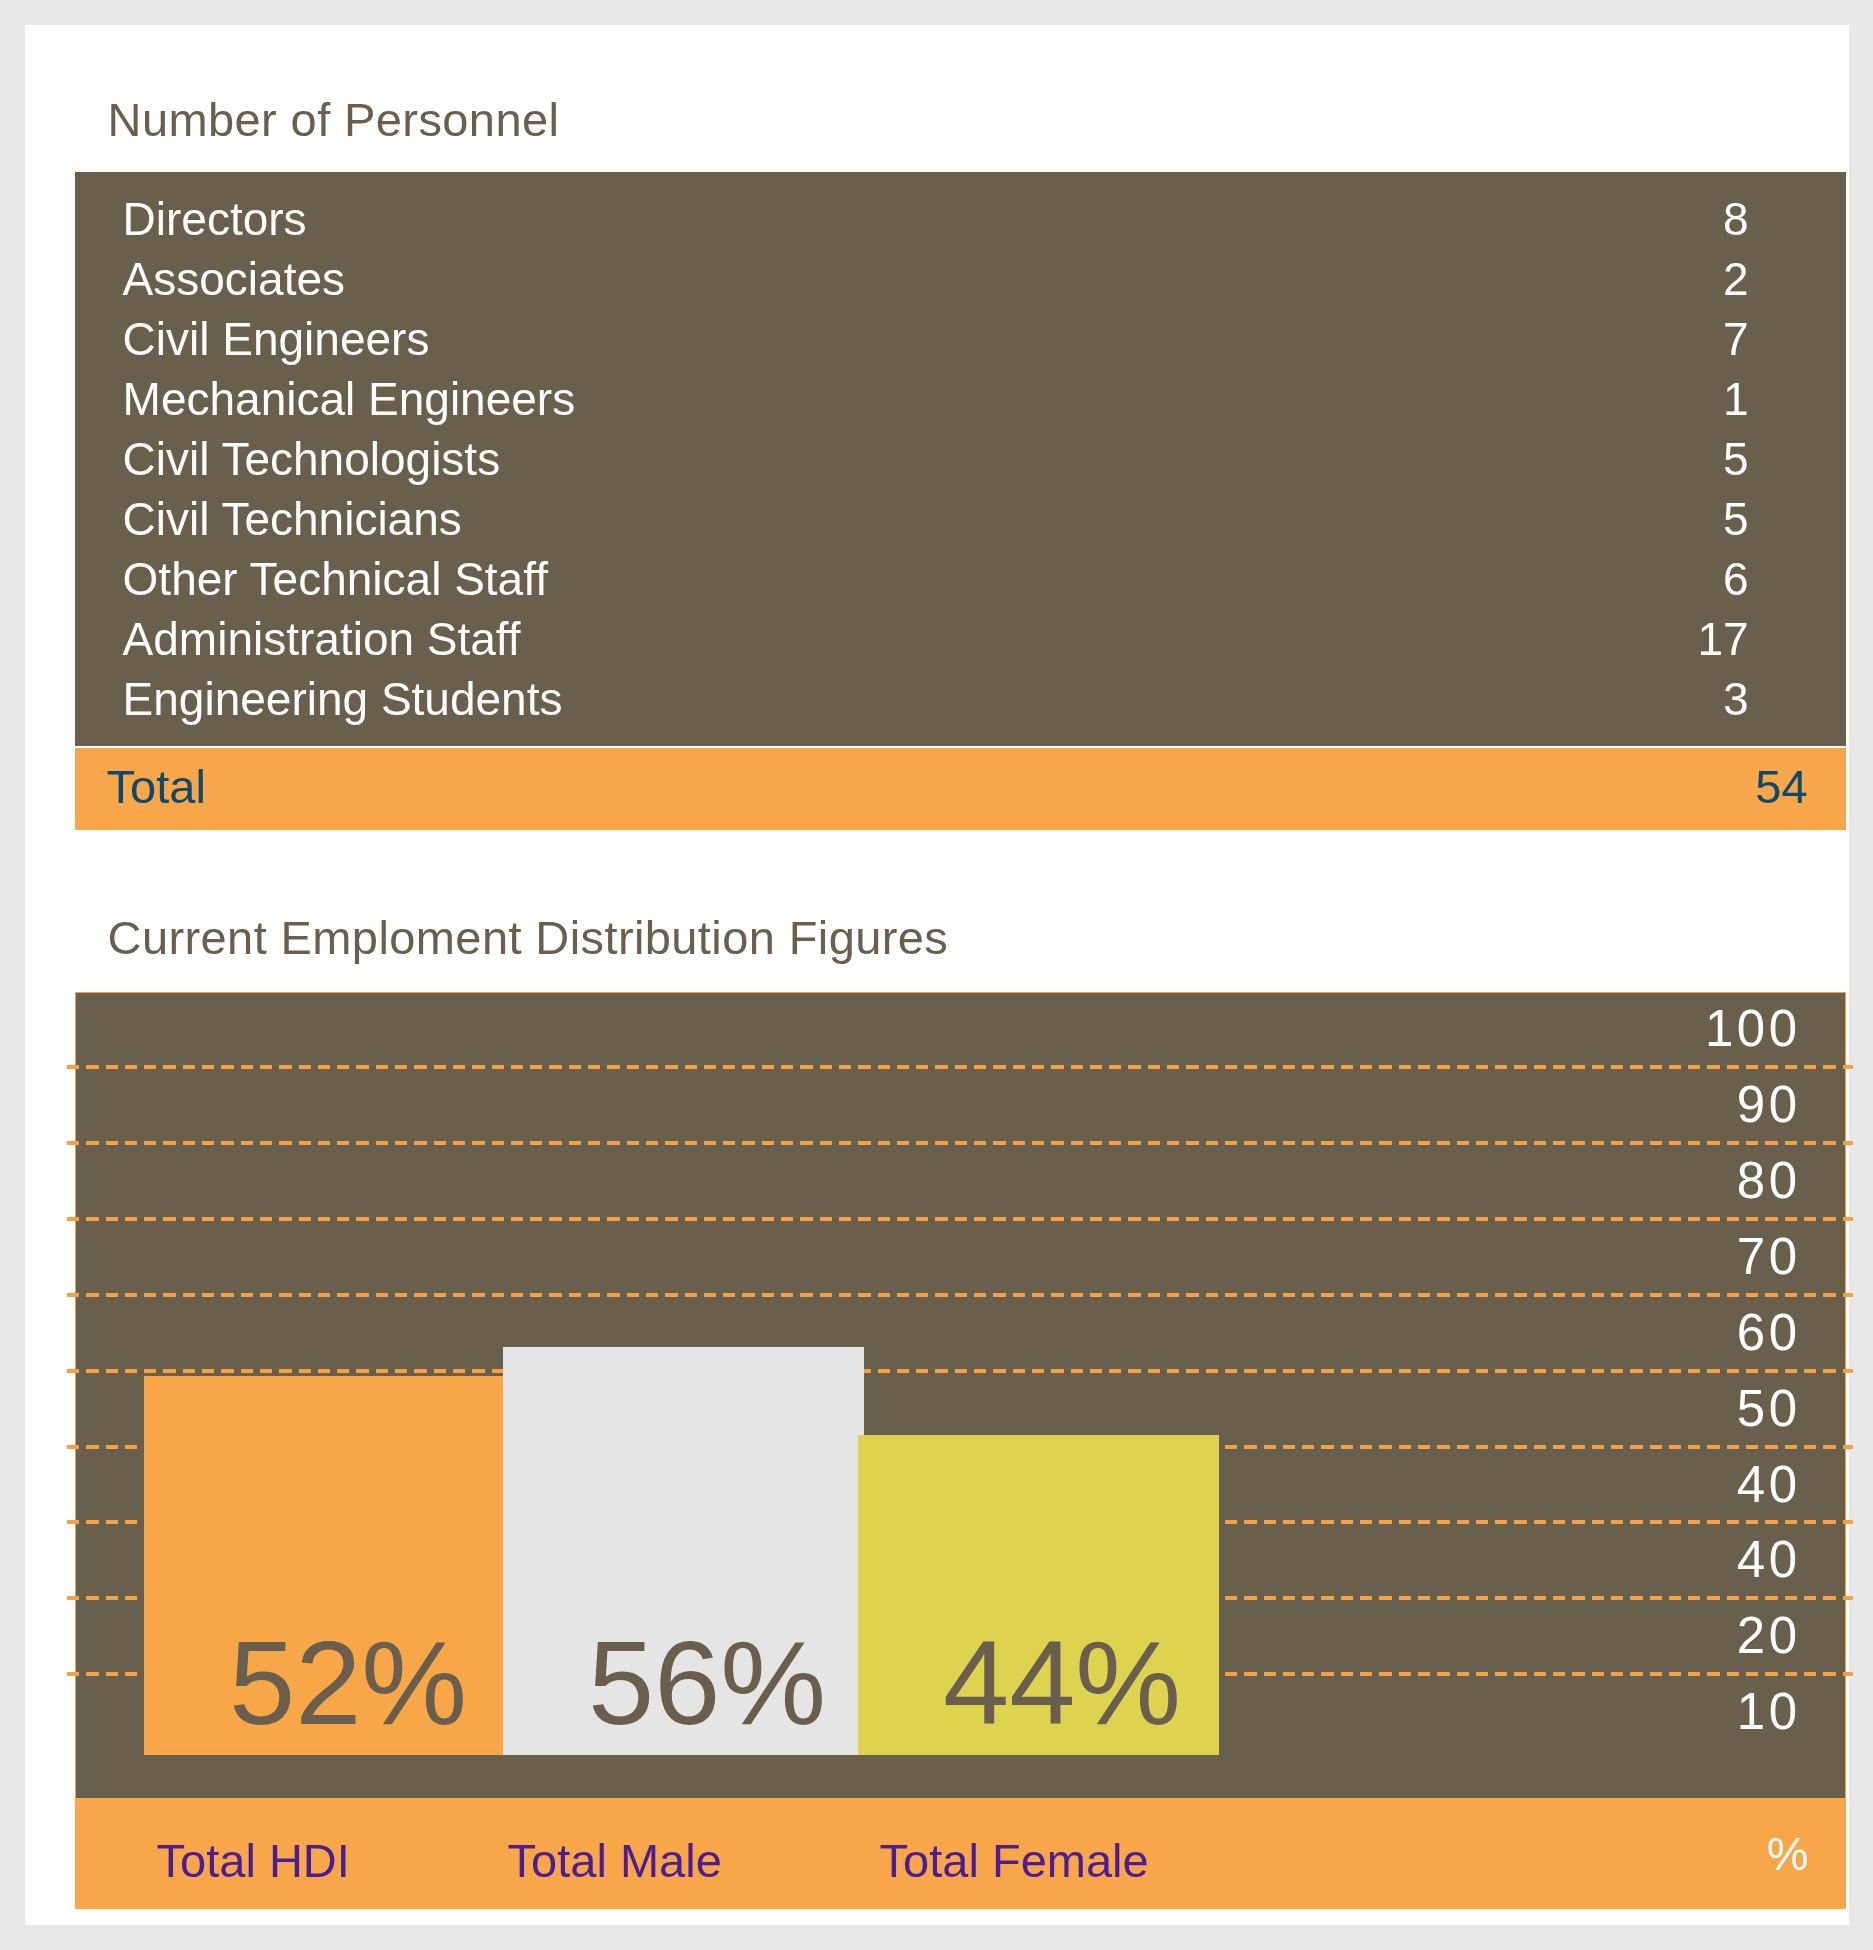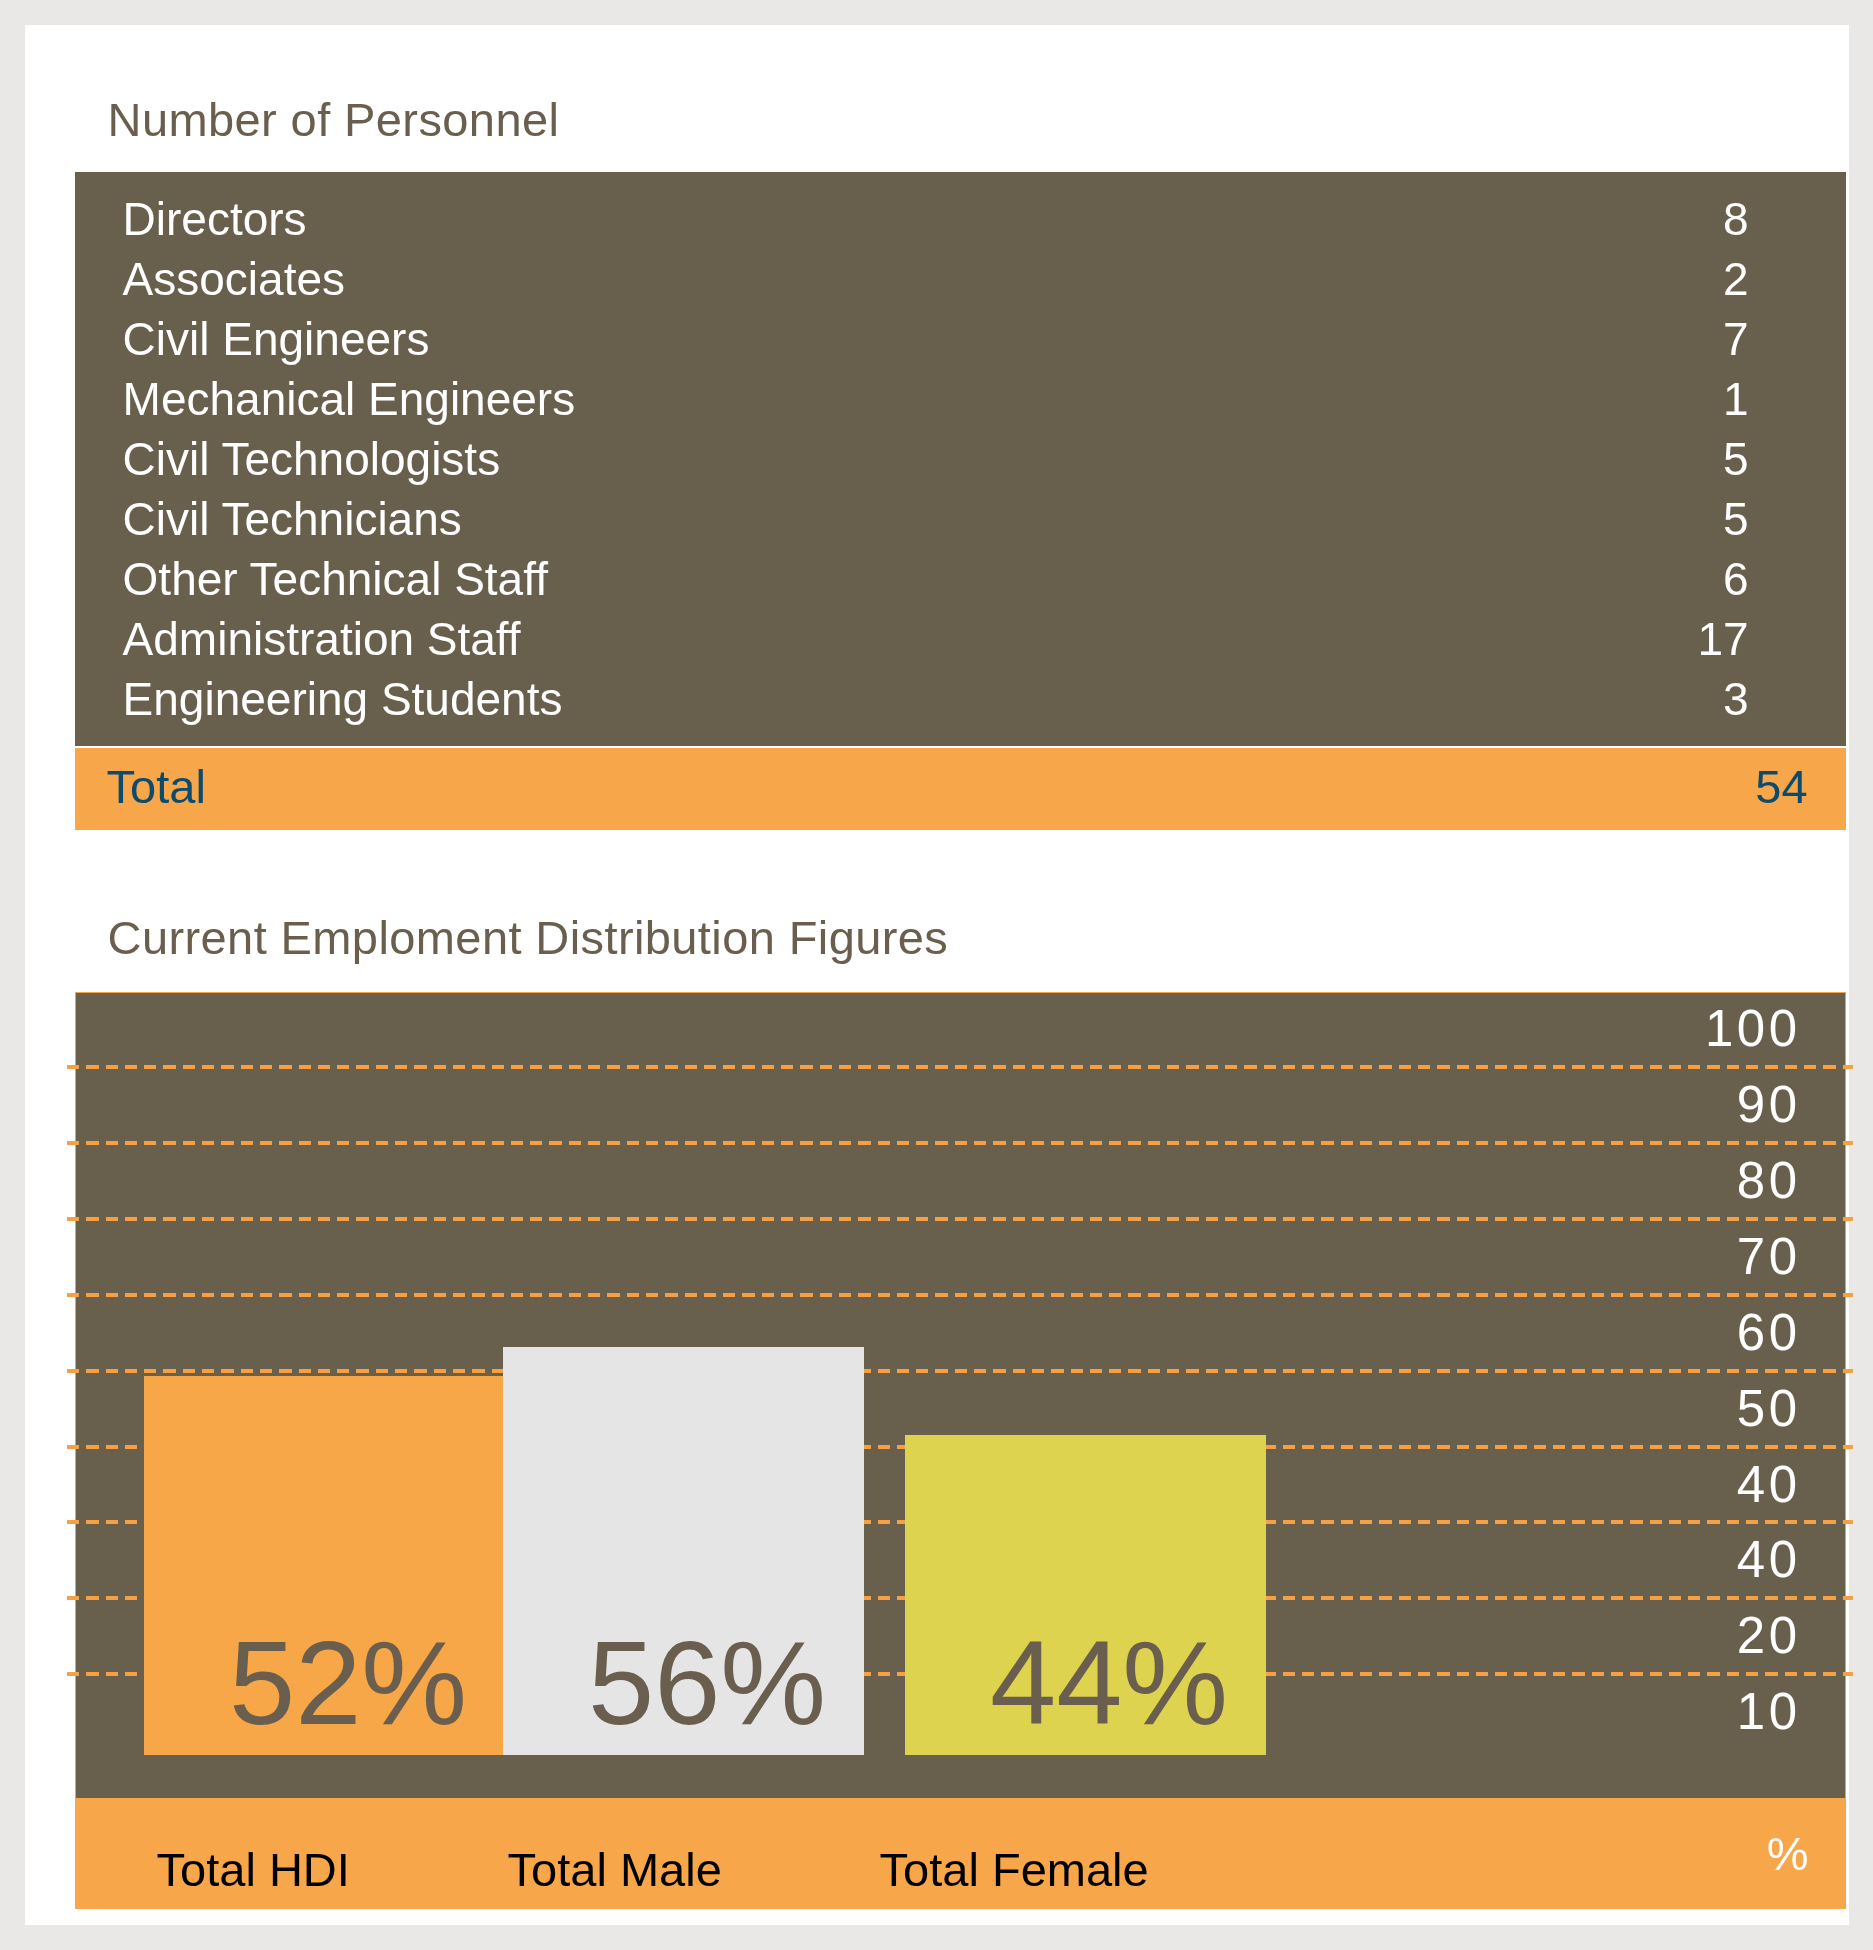--- a/index.html
+++ b/index.html
@@ -75,35 +75,35 @@
     font-size:51px;line-height:65px;
     color:#FFFFFF;
     letter-spacing:3.5px;
   }
   .bar{
     position:absolute;bottom:43px;width:313px;
     display:flex;align-items:flex-end;justify-content:center;padding-left:48px;
   }
   .bar[data-bar="0"]{left:68px;}
   .bar[data-bar="1"]{left:427px;}
-  .bar[data-bar="2"]{left:782px;margin-left:47px;}
+  .bar[data-bar="2"]{left:782px;}
   .barlabel{
     font-size:119px;line-height:1;
     color:var(--ink,#6A5F4E);
     padding-bottom:12.3px;
     white-space:nowrap;
   }
   .xfooter{
     position:absolute;left:50px;top:1773px;
     width:1771px;height:111px;
     background:var(--accent,#F7A64A);
   }
   .cat{
-    position:absolute;top:16px;
-    line-height:111px;font-size:47px;color:#000000;
+    position:absolute;top:7px;
+    line-height:111px;font-size:47px;color:#4c1d95;
     white-space:nowrap;
   }
   .cat[data-cat="0"]{left:82px;}
   .cat[data-cat="1"]{left:433px;}
   .cat[data-cat="2"]{left:805px;}
   .unit{
     position:absolute;top:0;right:37px;
     line-height:111px;font-size:47px;color:#FFFFFF;
   }
 </style>

